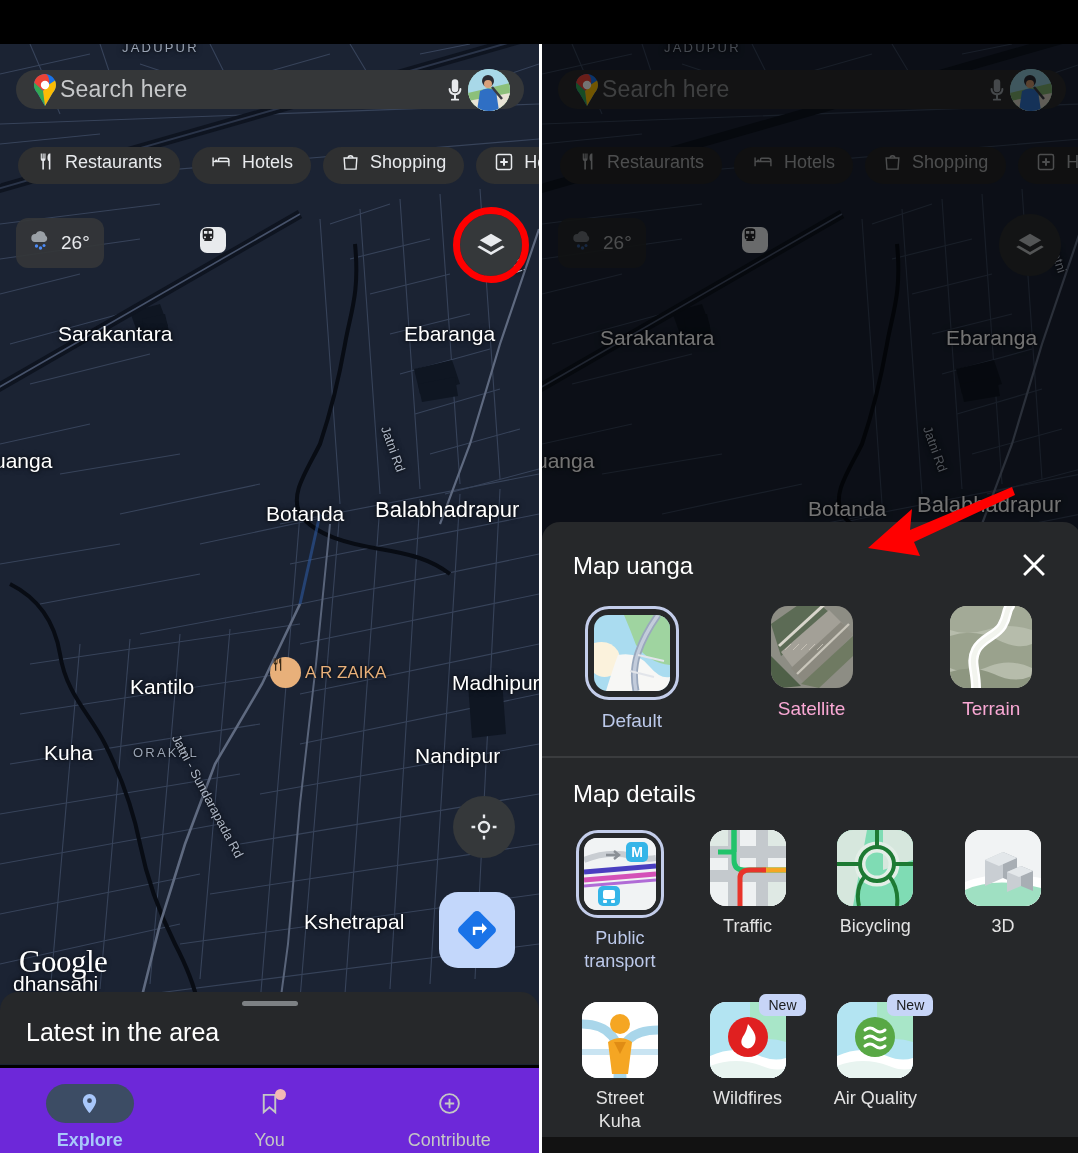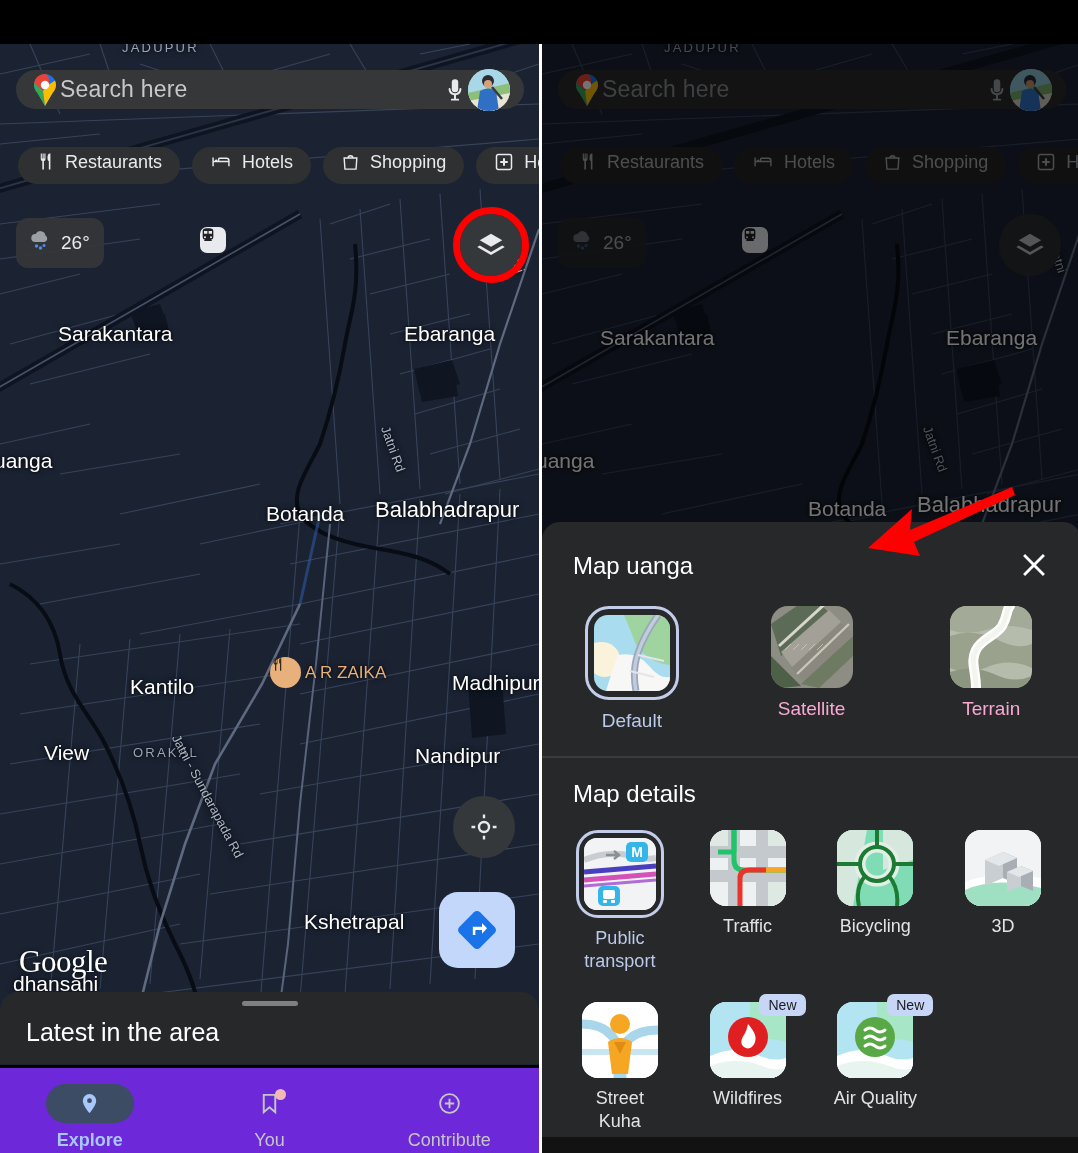--- a/index.html
+++ b/index.html
@@ -272,21 +272,21 @@
       <div class="map-label lbl-town" style="left:58px;  top:278px;">Sarakantara</div>
       <div class="map-label lbl-town" style="left:404px; top:278px;">Ebaranga</div>
       <div class="map-label lbl-town" style="left:-6px;  top:405px;">uanga</div>
       <div class="map-label lbl-town" style="left:266px; top:458px;">Botanda</div>
       <div class="map-label lbl-town-lg" style="left:375px; top:453px;">Balabhadrapur</div>
       <div class="map-label lbl-road" style="left:392px; top:380px; transform:rotate(70deg); transform-origin:left top;">Jatni Rd</div>
       <div class="map-label lbl-road" style="left:519px; top:200px; transform:rotate(72deg); transform-origin:left top;">Jatni</div>
       <div class="map-label lbl-town" style="left:130px; top:631px;">Kantilo</div>
       <div class="map-label lbl-poi" style="left:305px; top:619px;">A R ZAIKA</div>
       <div class="map-label lbl-town" style="left:452px; top:627px;">Madhipur</div>
-      <div class="map-label lbl-town" style="left:44px;  top:697px;">View</div>
+      <div class="map-label lbl-town" style="left:44px;  top:697px;">Kuha</div>
       <div class="map-label lbl-caps" style="left:133px; top:701px;">ORAKAL</div>
       <div class="map-label lbl-town" style="left:415px; top:700px;">Nandipur</div>
       <div class="map-label lbl-road" style="left:182px; top:688px; transform:rotate(62deg); transform-origin:left top;">Jatni - Sundarapada Rd</div>
       <div class="map-label lbl-town" style="left:304px; top:866px;">Kshetrapal</div>
       <div class="map-label lbl-town" style="left:13px;  top:928px;">dhansahi</div>
 
       <div style="position:absolute;left:270px;top:613px;width:31px;height:31px;border-radius:50%;background:#e8b07a;display:flex;align-items:center;justify-content:center;">
         <svg width="15" height="15" viewBox="0 0 24 24" fill="#3a2a16">
           <path d="M6 2v8a2 2 0 002 2v10h2V12a2 2 0 002-2V2h-1.2v7H9.6V2H8.4v7H7.2V2H6zM17 2c-1.5 0-2.5 2-2.5 5 0 2 .6 3.4 1.5 3.9V22h2V2h-1z"></path>
         </svg>

